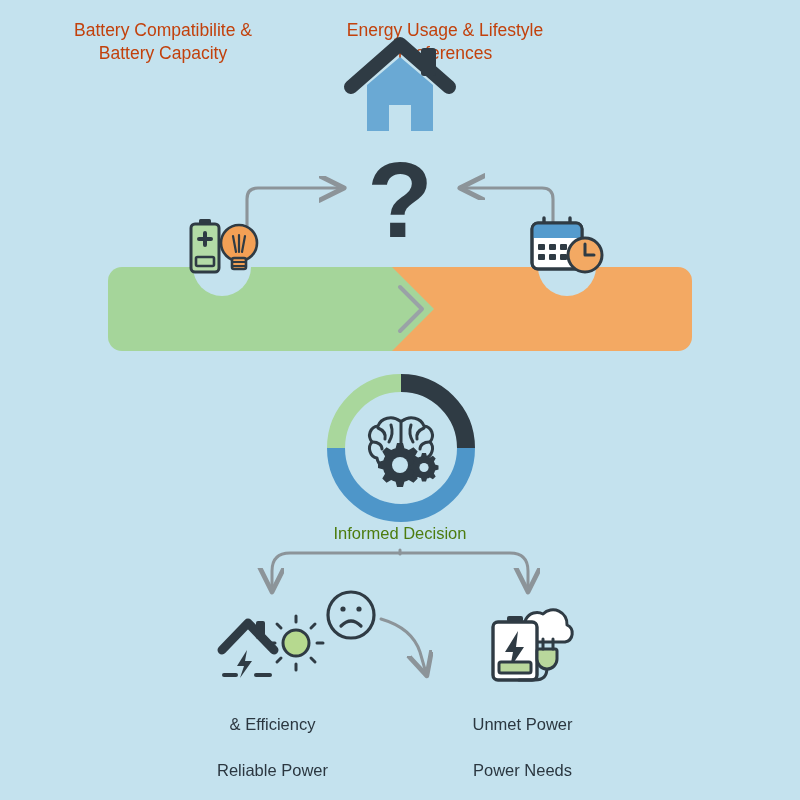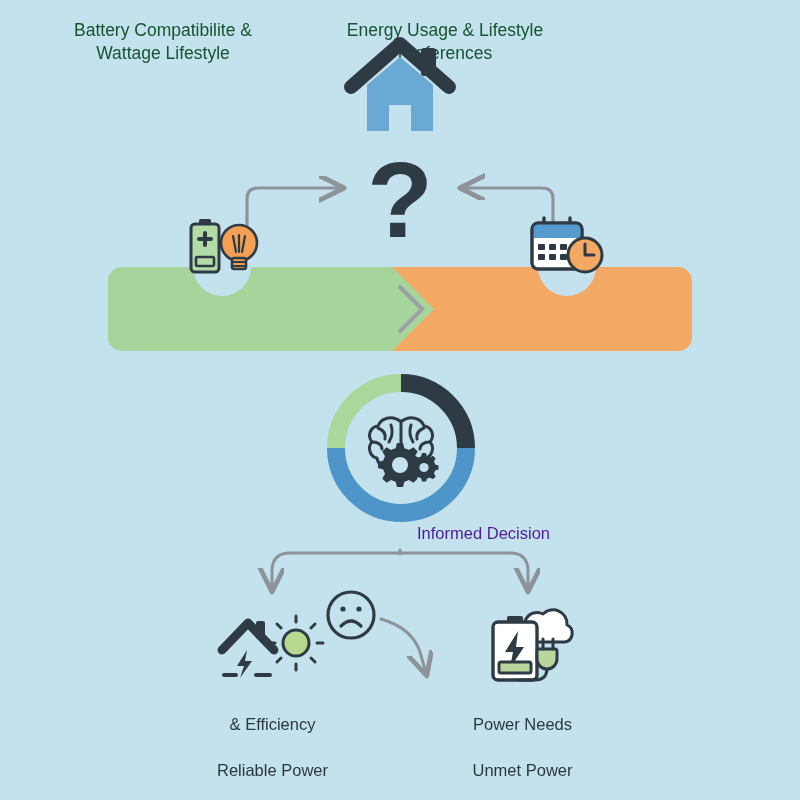--- a/index.html
+++ b/index.html
@@ -48,21 +48,21 @@
     user-select: none;
   }
 
   
   #banner-row {
     left: 108px; top: 267px;
     width: 584px; height: 84px;
   }
   .banner-label {
     position: absolute;
-    color: #14532d;
+    color: #c2410c;
     font-size: 17.5px;
     line-height: 23px;
     text-align: center;
     white-space: nowrap;
   }
   #banner-left-label  { left: 18px;  top: 19px; width: 290px; }
   #banner-right-label { left: 300px; top: 19px; width: 290px; }
 
   
   #battery-bulb-icon { left: 182px; top: 216px; width: 80px; height: 60px; }
@@ -70,23 +70,23 @@
 
   
   #decision-donut { left: 325px; top: 372px; width: 152px; height: 152px; }
   #brain-gear-icon {
     left: 364px; top: 412px; width: 74px; height: 72px;
   }
 
   #informed-decision-label {
     left: 250px; top: 524px;
     width: 300px;
-    text-align: right;
+    text-align: center;
     font-size: 16.5px;
-    color: #4c1d95;
+    color: #4d7c0f;
   }
 
   
   #reliable-power-icon { left: 218px; top: 612px; width: 104px; height: 72px; }
   #unmet-power-icon    { left: 485px; top: 606px; width: 86px; height: 82px; }
   #sad-face-icon       { left: 325px; top: 589px; width: 52px; height: 52px; }
 
   .outcome-label {
     position: absolute;
     text-align: center;
@@ -130,21 +130,21 @@
     <path d="M284,0 H570 A14,14 0 0,1 584,14 V70 A14,14 0 0,1 570,84 H284 L326,42 Z" fill="#f3a963"></path>
 
     <circle cx="114" cy="0" r="29" fill="#c4e2ee"></circle>
     <circle cx="459" cy="0" r="29" fill="#c4e2ee"></circle>
 
     <path d="M292,20 L314,42 L292,64" fill="none" stroke="#9aa2a7" stroke-width="4" stroke-linecap="round" stroke-linejoin="round"></path>
   </svg>
 
   <div class="node banner-label" id="banner-left-label">
     <div>Battery Compatibilite &amp;</div>
-    <div>Wattage Lifestyle</div>
+    <div>Battery Capacity</div>
   </div>
   <div class="node banner-label" id="banner-right-label">
     <div>Energy Usage &amp; Lifestyle</div>
     <div>Preferences</div>
   </div>
 
   <svg class="node" id="house-icon" viewBox="0 0 110 100" width="110" height="100">
 
     <path d="M22,50 L55,22 L88,50 V96 H66 V70 H44 V96 H22 Z" fill="#6aa9d4"></path>
 
@@ -265,17 +265,17 @@
     <circle cx="18" cy="20" r="2.6" fill="#2f3b44"></circle>
     <circle cx="34" cy="20" r="2.6" fill="#2f3b44"></circle>
     <path d="M16,37 Q26,27 36,37" fill="none" stroke="#2f3b44" stroke-width="3.2" stroke-linecap="round"></path>
   </svg>
 
   <div class="outcome-label" id="reliable-power-label">
     <div>&amp; Efficiency</div>
     <div>Reliable Power</div>
   </div>
   <div class="outcome-label" id="unmet-power-label">
+    <div>Unmet Power</div>
     <div>Power Needs</div>
-    <div>Unmet Power</div>
   </div>
 
 </div>
 
 </body></html>

